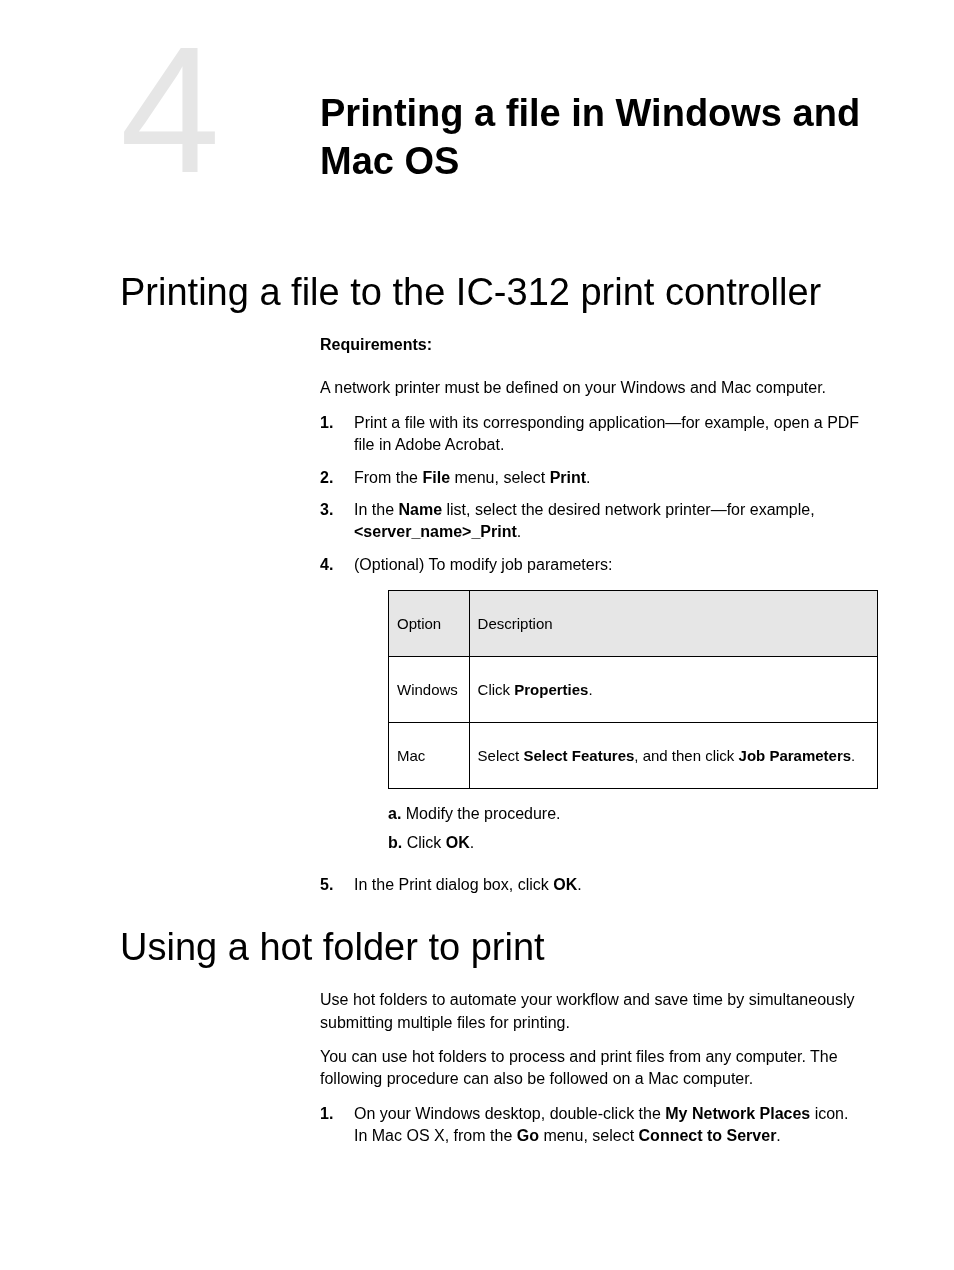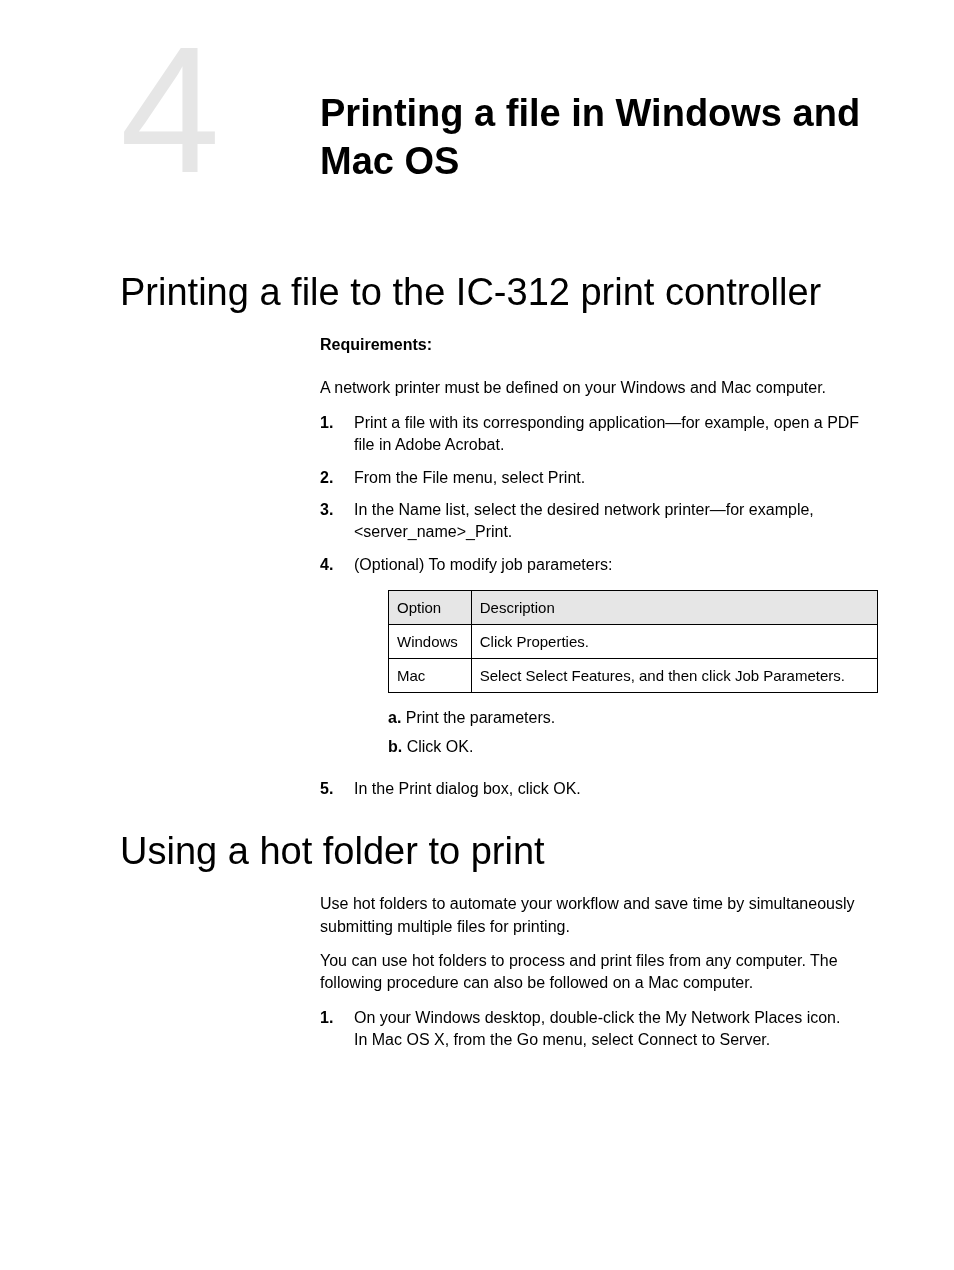--- a/index.html
+++ b/index.html
@@ -78,29 +78,29 @@
   .subletter { font-weight: bold; }
   table.opts {
     border-collapse: collapse;
     width: 100%;
     margin: 14px 0 8px 34px;
     max-width: 490px;
     font-size: 15px;
   }
   table.opts th, table.opts td {
     border: 1px solid #000;
-    padding: 6px 8px;
+    padding: 22px 8px;
     text-align: left;
     vertical-align: top;
   }
   table.opts th {
     background: #e6e6e6;
     font-weight: normal;
   }
-  .b { font-weight: normal; }
+  .b { font-weight: bold; }
 </style>
 </head>
 <body>
 
 <div class="page">
 
   <div class="chapter-number">4</div>
   <h1 class="chapter-title">Printing a file in Windows and Mac OS</h1>
 
   <h2 class="section">Printing a file to the IC-312 print controller</h2>
@@ -147,21 +147,21 @@
               <td>Mac</td>
               <td>
                 <span>Select </span><span class="b">Select Features</span><span>, and then click </span><span class="b">Job Parameters</span><span>.</span>
               </td>
             </tr>
           </tbody>
             </table>
 
           <div class="sublist">
             <div class="subitem">
-              <span class="subletter">a.</span><span> Print the parameters.</span>
+              <span class="subletter">a.</span><span> Modify the procedure.</span>
             </div>
             <div class="subitem">
               <span class="subletter">b.</span><span> Click </span><span class="b">OK</span><span>.</span>
             </div>
           </div>
         </span>
       </li>
       <li>
         <span class="num">5.</span>
         <span class="content">

